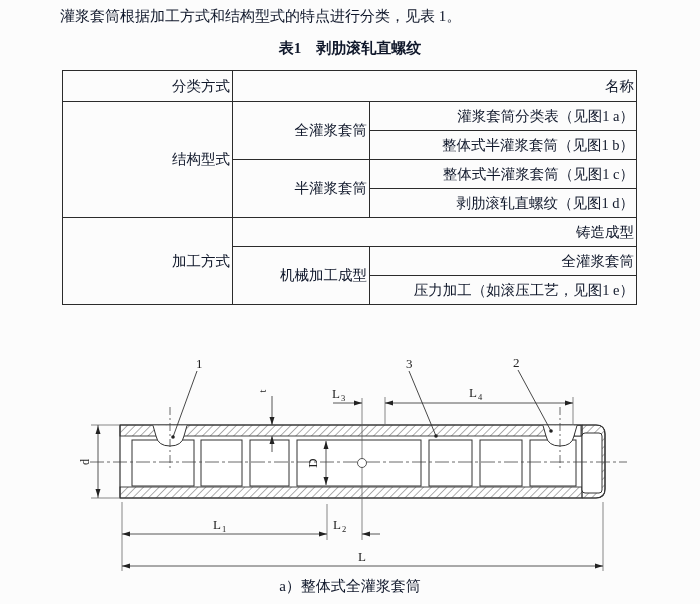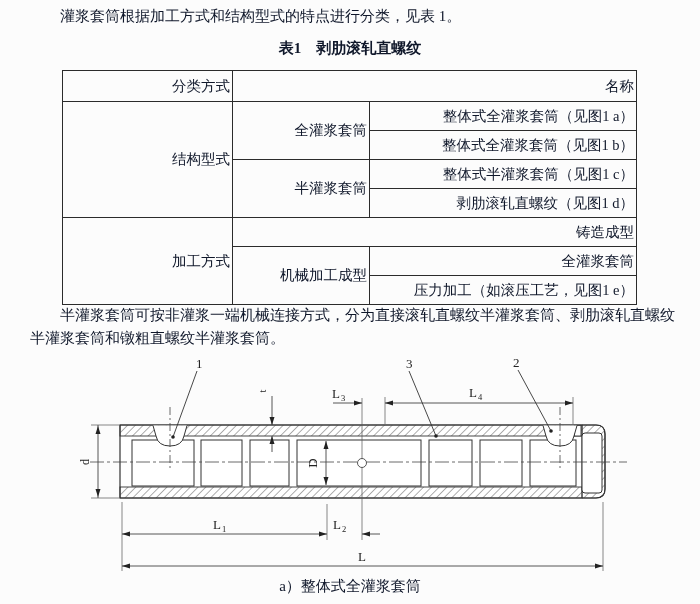--- a/index.html
+++ b/index.html
@@ -35,24 +35,24 @@
         <col style="width:267px">
       </colgroup>
     <tbody>
         <tr style="height:31px">
       <td>分类方式</td>
       <td colspan="2">名称</td>
     </tr>
     <tr style="height:29px">
       <td rowspan="4">结构型式</td>
       <td rowspan="2">全灌浆套筒</td>
-      <td>整体式全灌浆套筒（见图1 a）</td>
+      <td>灌浆套筒分类表（见图1 a）</td>
     </tr>
     <tr style="height:29px">
-      <td>整体式全灌浆套筒（见图1 b）</td>
+      <td>整体式半灌浆套筒（见图1 b）</td>
     </tr>
     <tr style="height:29px">
       <td rowspan="2">半灌浆套筒</td>
       <td>整体式半灌浆套筒（见图1 c）</td>
     </tr>
     <tr style="height:29px">
       <td>剥肋滚轧直螺纹（见图1 d）</td>
     </tr>
     <tr style="height:29px">
       <td rowspan="3">加工方式</td>
@@ -61,21 +61,20 @@
     <tr style="height:29px">
       <td rowspan="2">机械加工成型</td>
       <td>全灌浆套筒</td>
     </tr>
     <tr style="height:29px">
       <td>压力加工（如滚压工艺，见图1 e）</td>
     </tr>
   </tbody>
     </table>
 
-  <p class="para" id="para2"><span>半灌浆套筒可按非灌浆一端机械连接方式，分为直接滚轧直螺纹半灌浆套筒、剥肋滚轧直螺纹</span><br><span>半灌浆套筒和镦粗直螺纹半灌浆套筒。</span></p>
 
   <svg class="diagram" width="700" height="222" viewBox="0 355 700 222">
     <defs>
       <pattern id="hatch" patternUnits="userSpaceOnUse" width="5.5" height="5.5" patternTransform="rotate(45)">
         <line x1="0" y1="0" x2="0" y2="5.5" stroke="#4a4a4a" stroke-width="0.9"></line>
       </pattern>
     </defs>
 
     <g>
       <path d="M120,425 L596,425 Q605,425 605,434 L605,489 Q605,498 596,498 L120,498 Z" fill="#ffffff" stroke="#333" stroke-width="1.2"></path>

